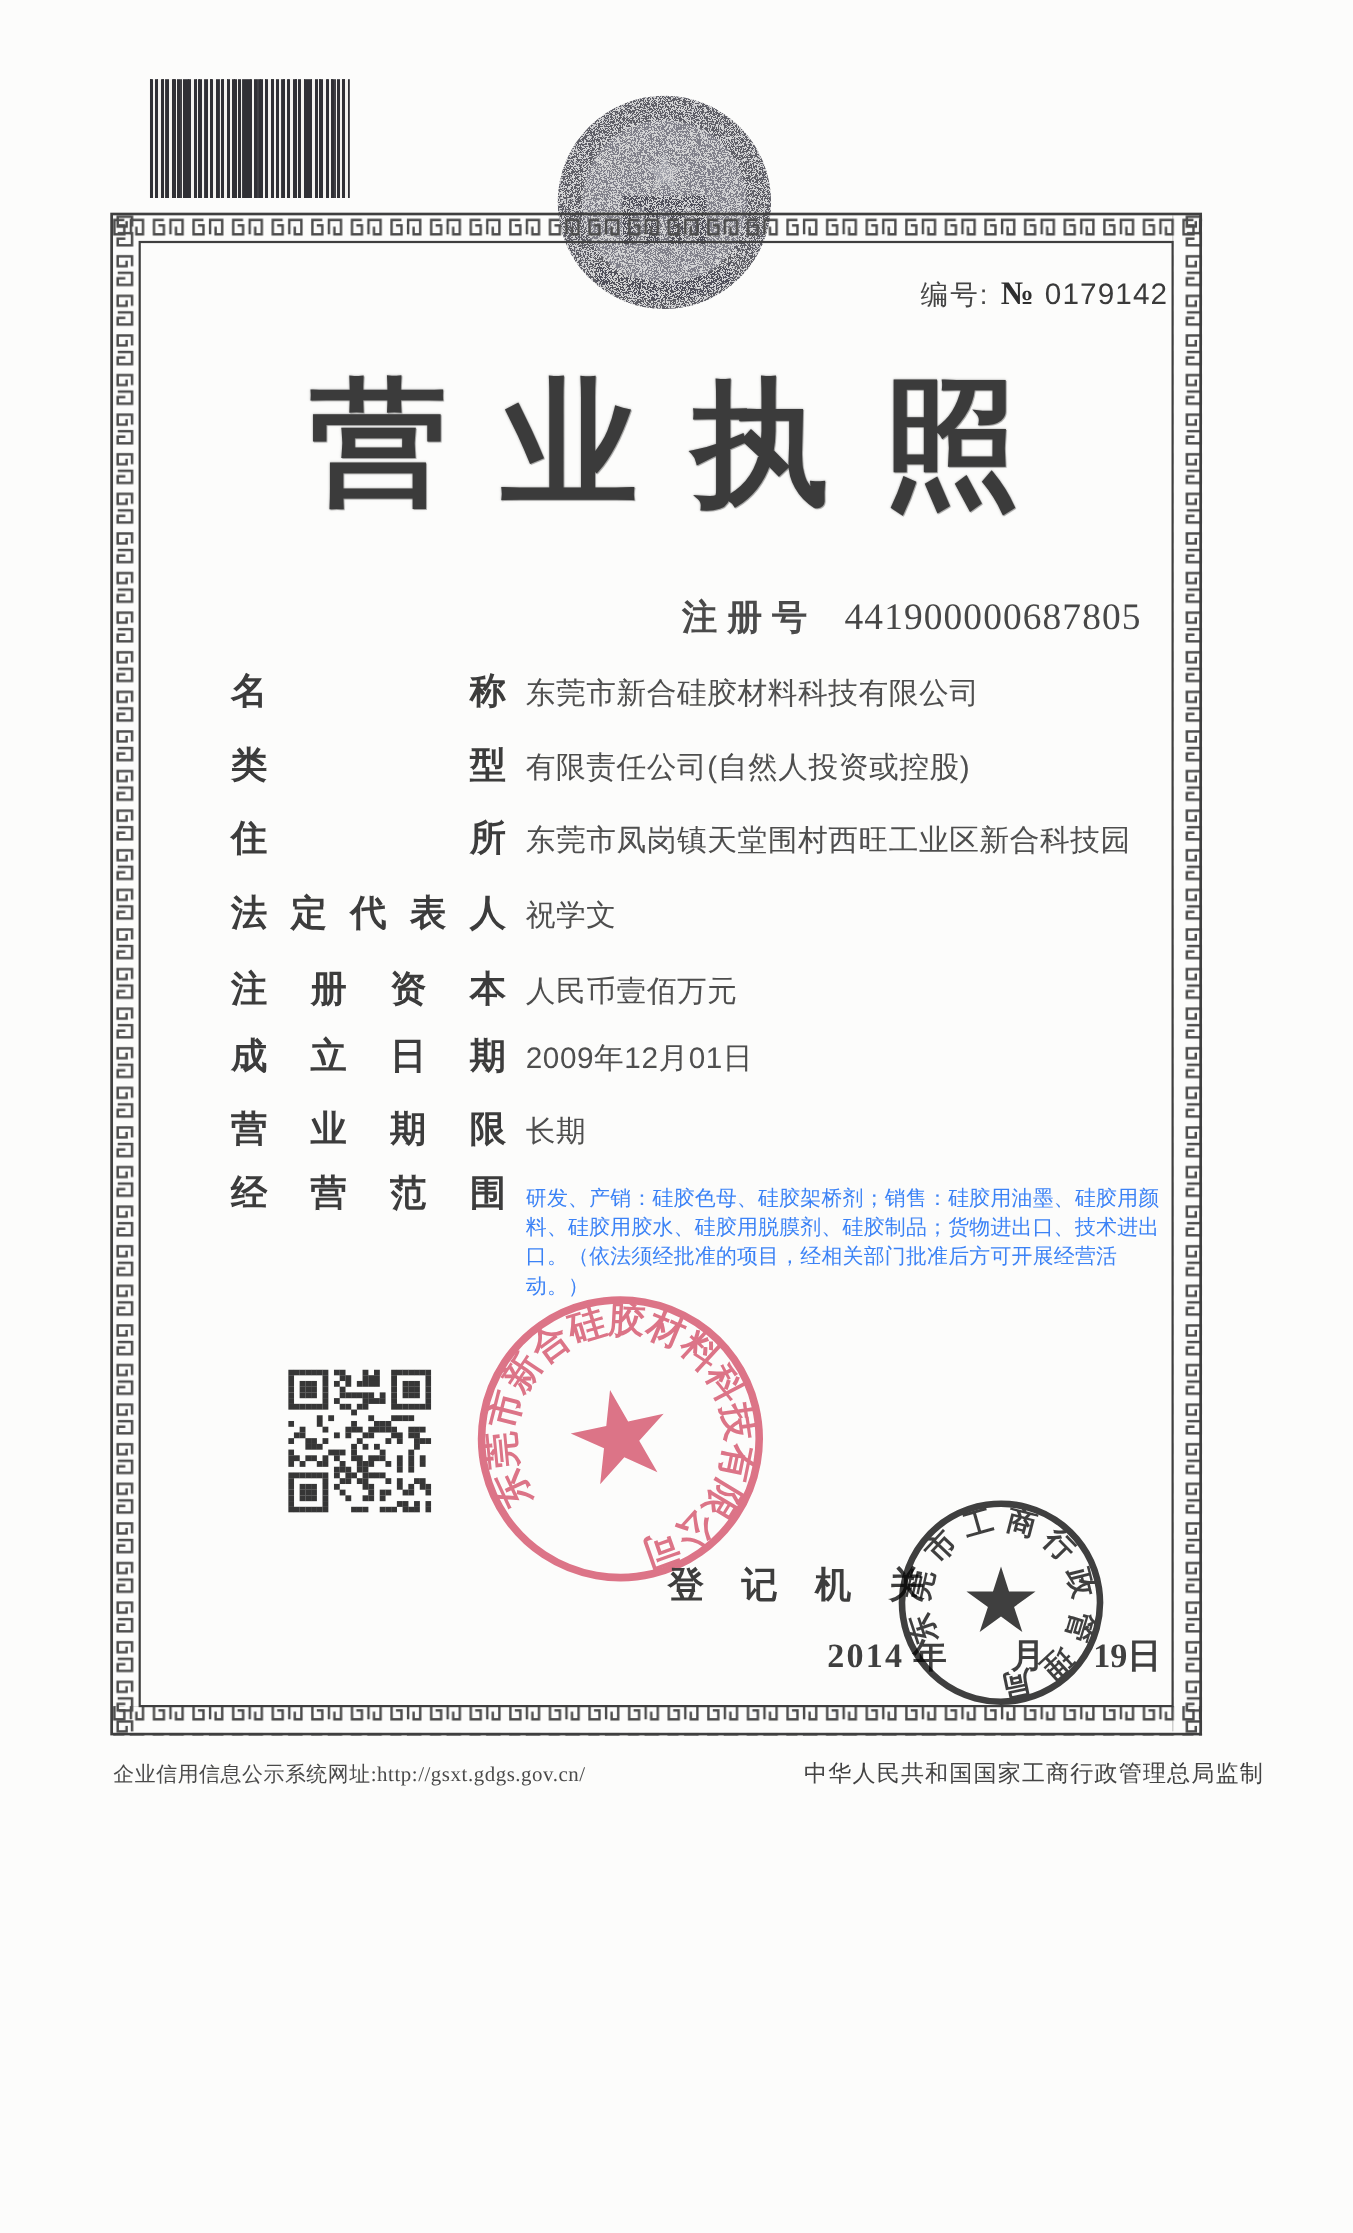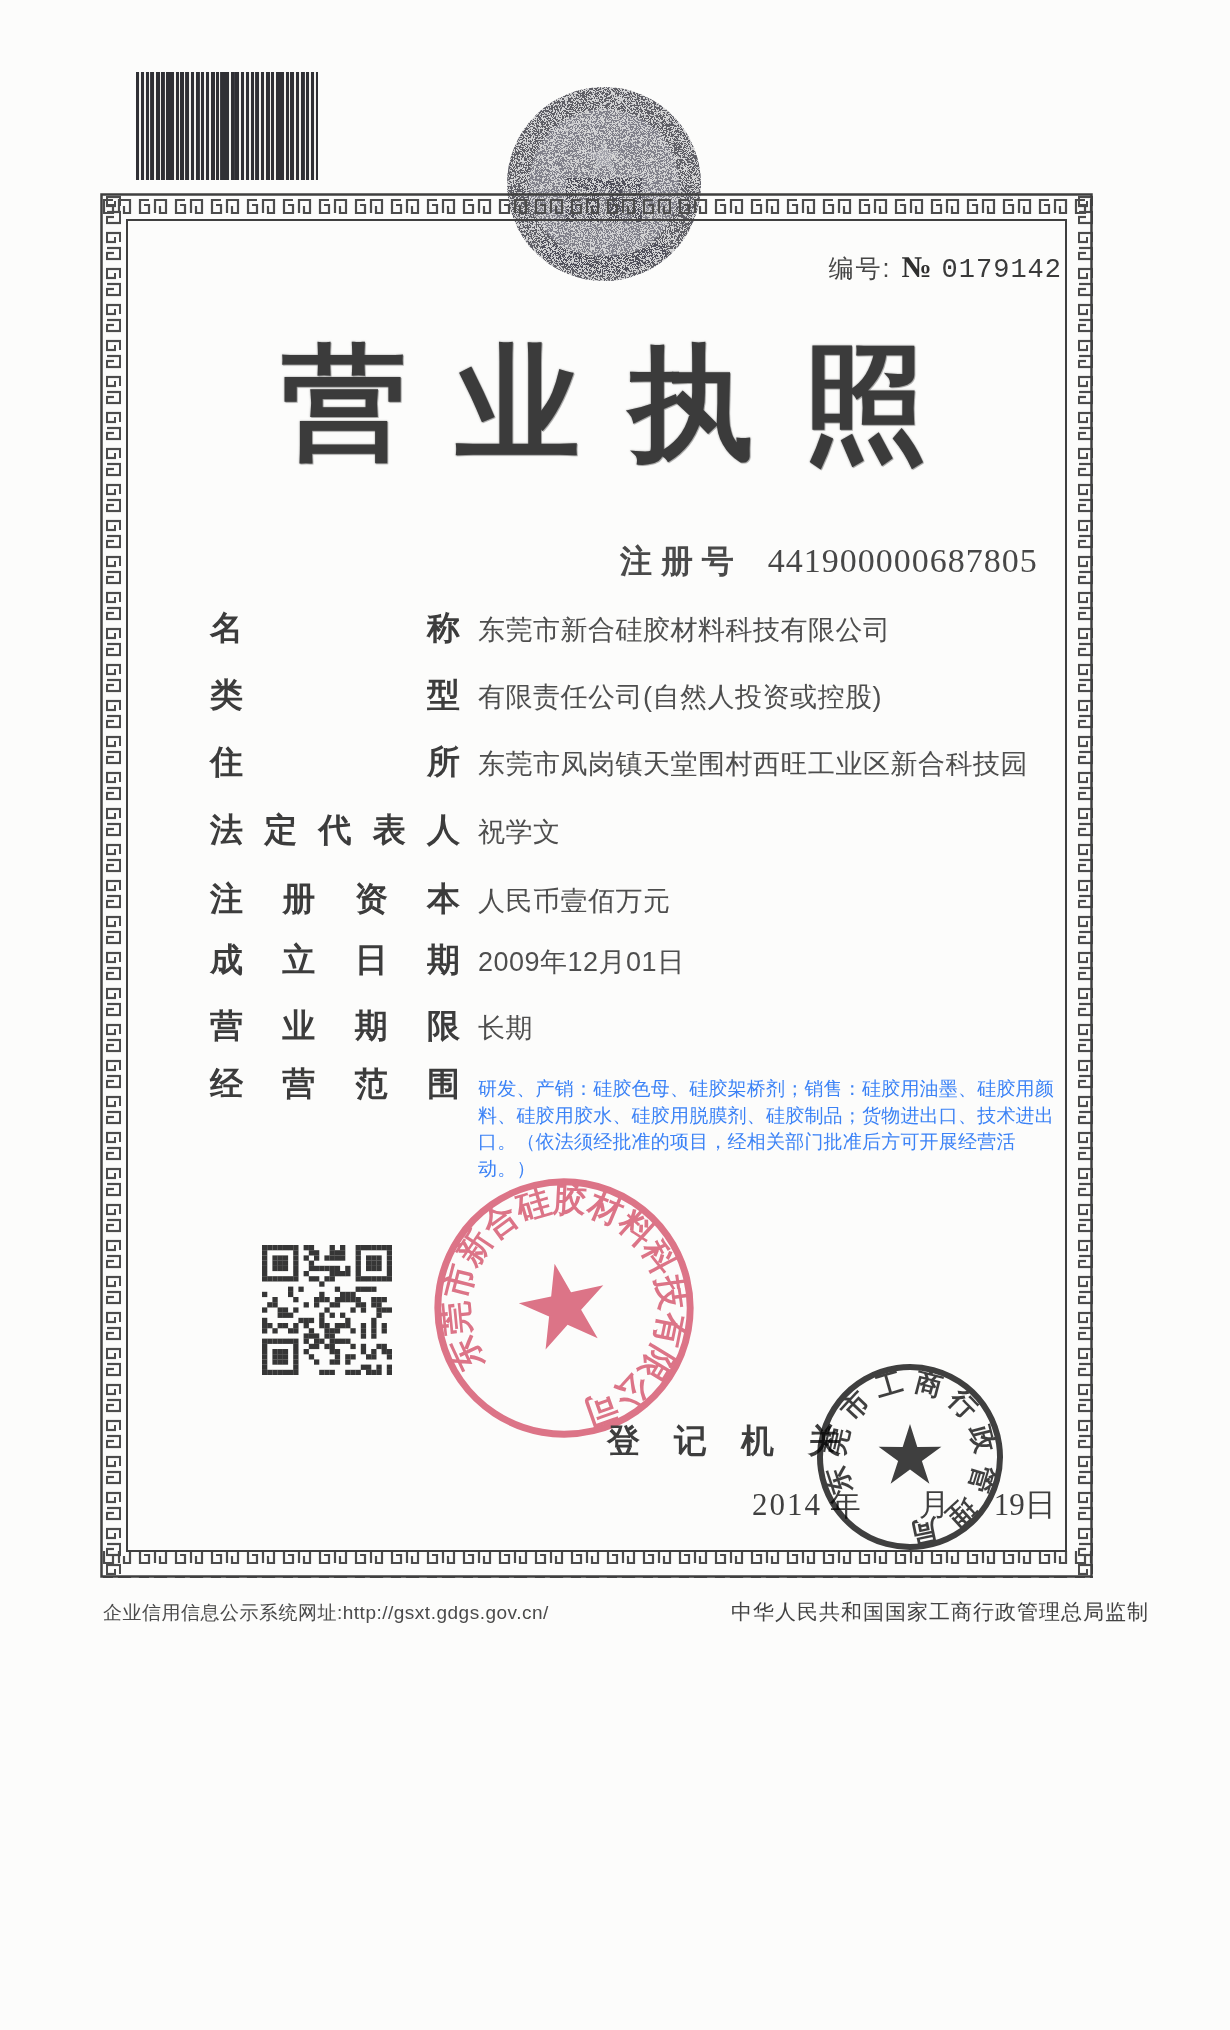--- a/index.html
+++ b/index.html
@@ -20,21 +20,21 @@
   
   #emblem { left:504px; top:80px; width:200px; height:218px; }
 
   
   #frame { left:100px; top:193px; width:993px; height:1385px; }
 
   
   #serial-line { top:250px; right:168px; display:flex; align-items:baseline; gap:10px; }
   #serial-line .lbl { font-size:25px; color:#454545; letter-spacing:2px; }
   #serial-line .no-sym { font-family:"Liberation Serif",serif; font-weight:bold; font-size:30px; color:#2f2f2f; }
-  #serial-line .num { font-family:Liberation Mono, monospace; font-size:27px; color:#3a3a3a; letter-spacing:1px; }
+  #serial-line .num { font-family:Liberation Sans, sans-serif; font-size:27px; color:#3a3a3a; letter-spacing:1px; }
 
   
   #license-title { left:282px; top:338px; width:645px; font-size:124px; font-weight:bold;
     color:#3b3b3b; line-height:1.05; text-shadow:0 0 2px rgba(40,40,40,.55), 1px 1px 0 rgba(70,70,70,.35); }
 
   
   #reg-line { left:620px; top:540px; display:flex; align-items:baseline; }
   #reg-line .lbl { font-size:32px; font-weight:600; color:#4a4a4a; }
   #reg-line .val { margin-left:34px; font-family:"Liberation Serif",serif; font-size:34px; color:#474747; letter-spacing:1px; }
 
@@ -49,26 +49,26 @@
   
   #qr { left:262px; top:1245px; width:130px; height:130px; opacity:.88; }
 
   
   #company-seal { left:426px; top:1170px; width:276px; height:276px; mix-blend-mode:multiply; opacity:.82; }
   #registry-seal { left:810px; top:1357px; width:200px; height:200px; mix-blend-mode:multiply; opacity:.85; }
 
   
   #registrar { left:607px; top:1419px; width:234px; font-size:33px; font-weight:600; color:#3d3d3d; }
   #date-line { left:752px; top:1484px; display:flex; align-items:baseline;
-    font-family:"Liberation Serif",serif; font-size:31px; font-weight:400; color:#3f3f3f; }
+    font-family:"Liberation Serif",serif; font-size:31px; font-weight:700; color:#3f3f3f; }
   #date-line .y { letter-spacing:2px; }
   #date-line .gap1 { width:58px; } #date-line .gap2 { width:44px; }
 
   
-  #footer { left:103px; top:1598px; width:1046px; display:flex; justify-content:space-between; align-items:baseline; }
+  #footer { left:103px; top:1598px; width:1046px; display:flex; justify-content:space-between; align-items:baseline;font-family:Liberation Serif, serif; }
   #footer .left { font-size:19px; color:#4a4a4a; letter-spacing:.5px; }
   #footer .right { font-size:21px; color:#434343; letter-spacing:1px; }
 </style>
 </head>
 <body>
 
 <div id="page">
 
   <div id="barcode" class="abs"></div>
 

